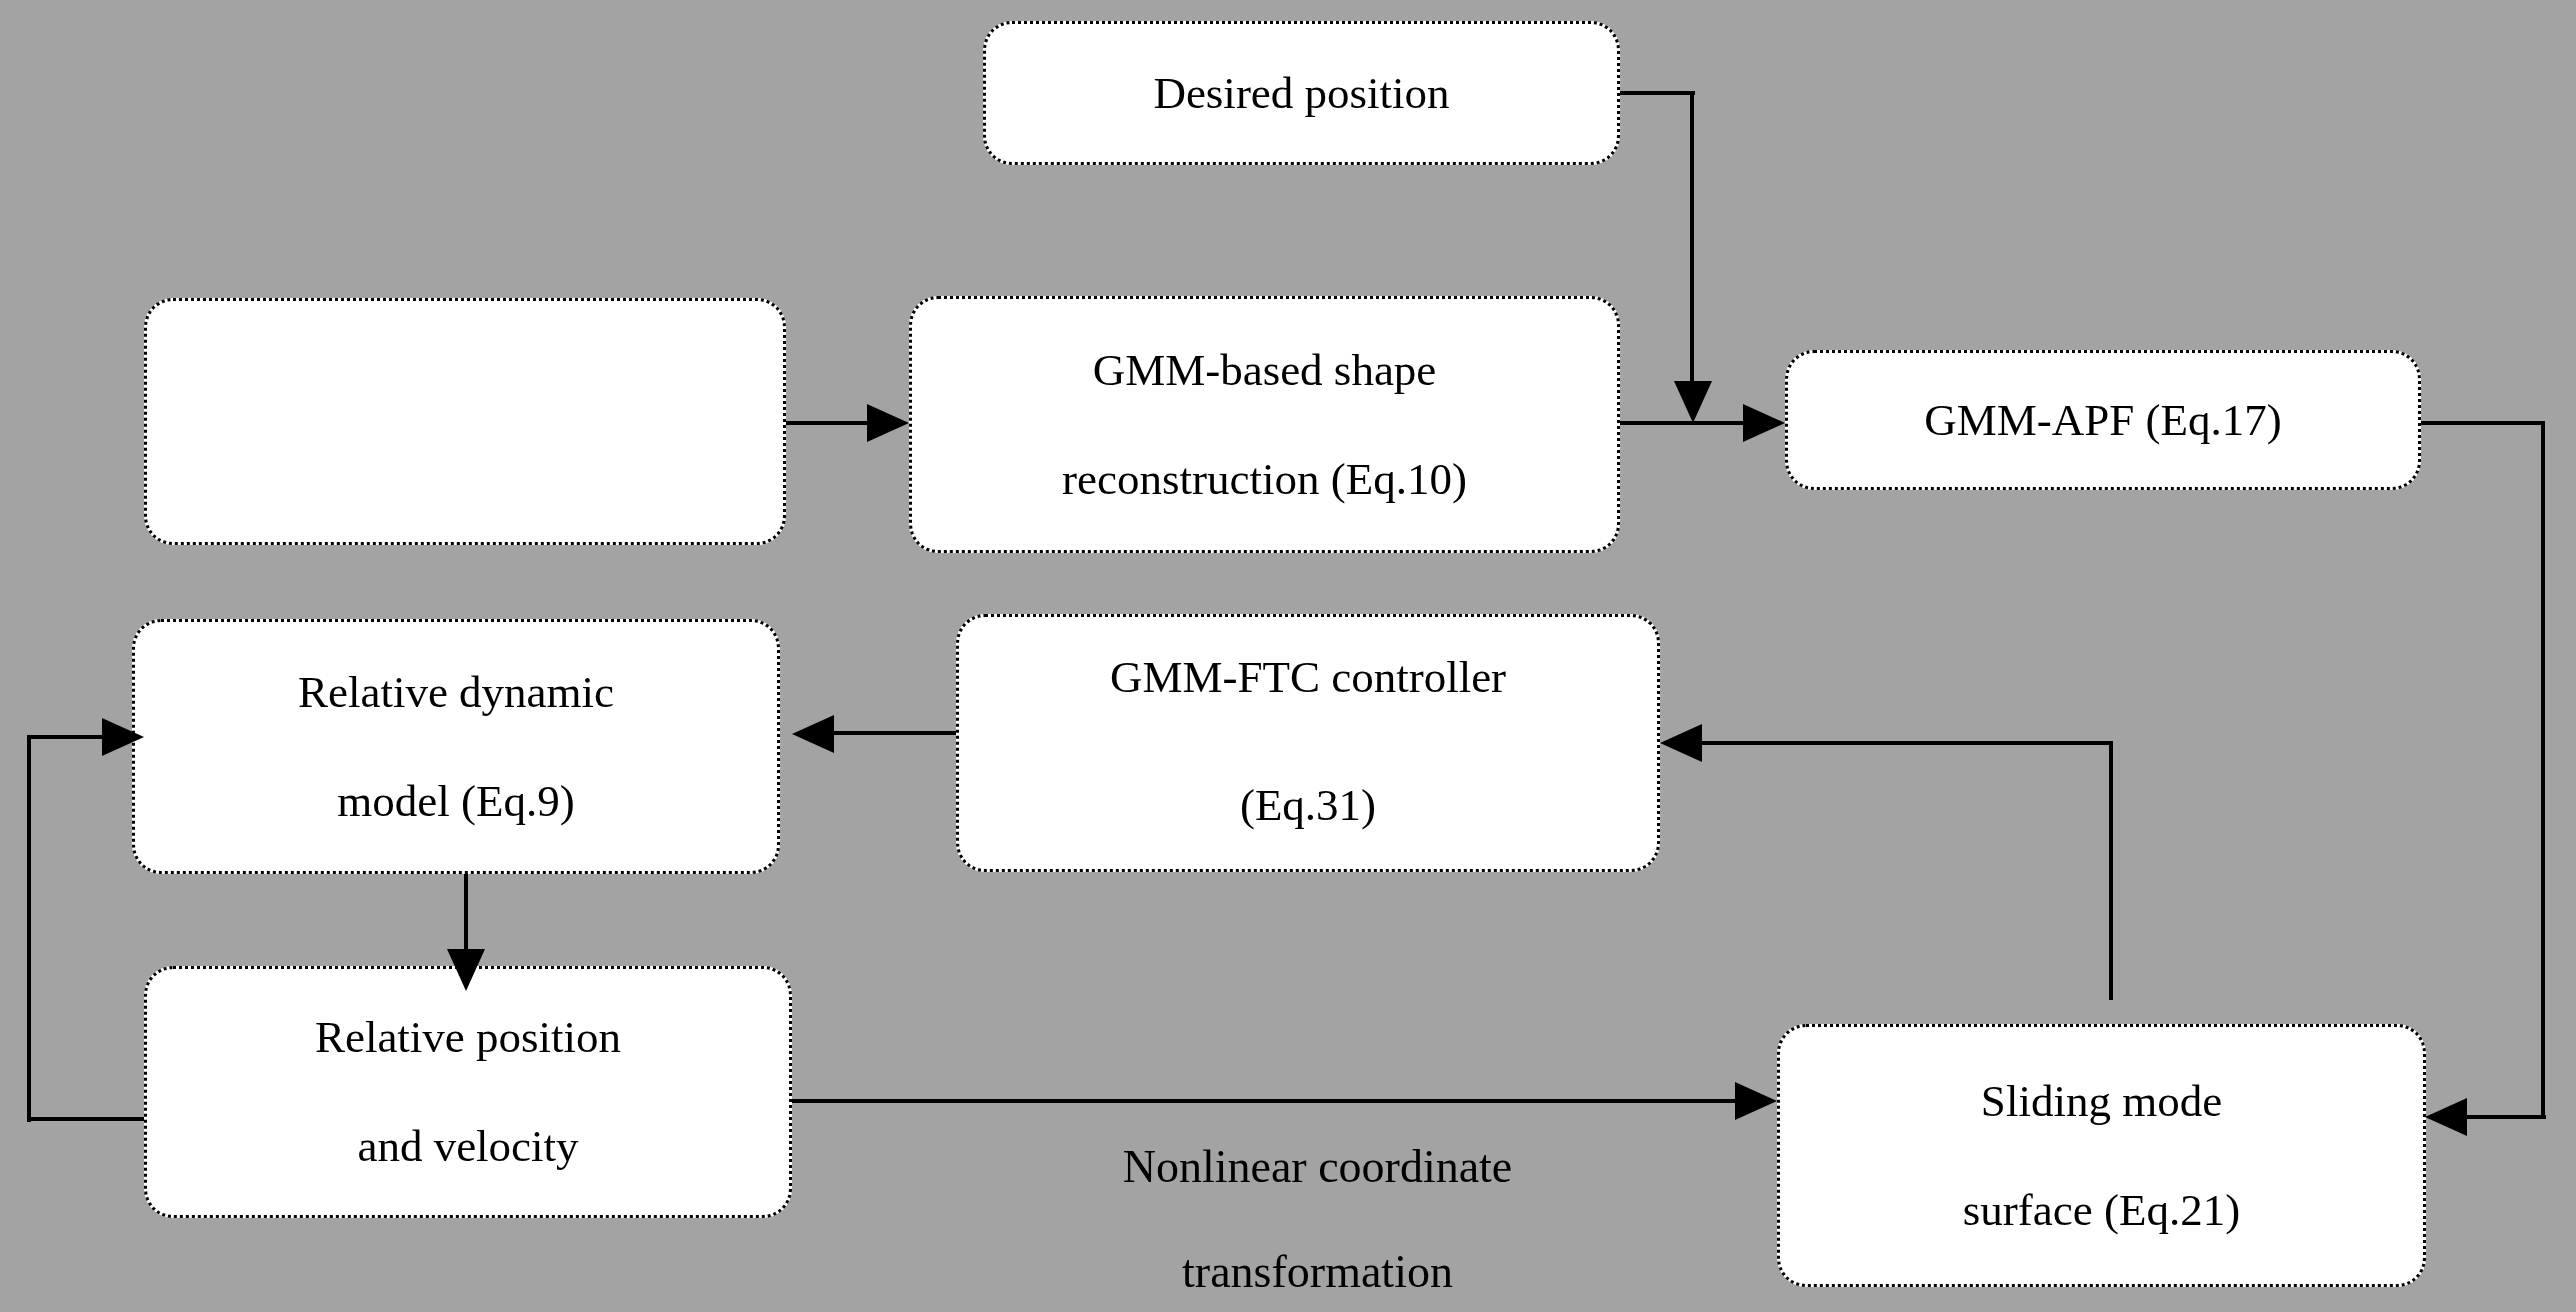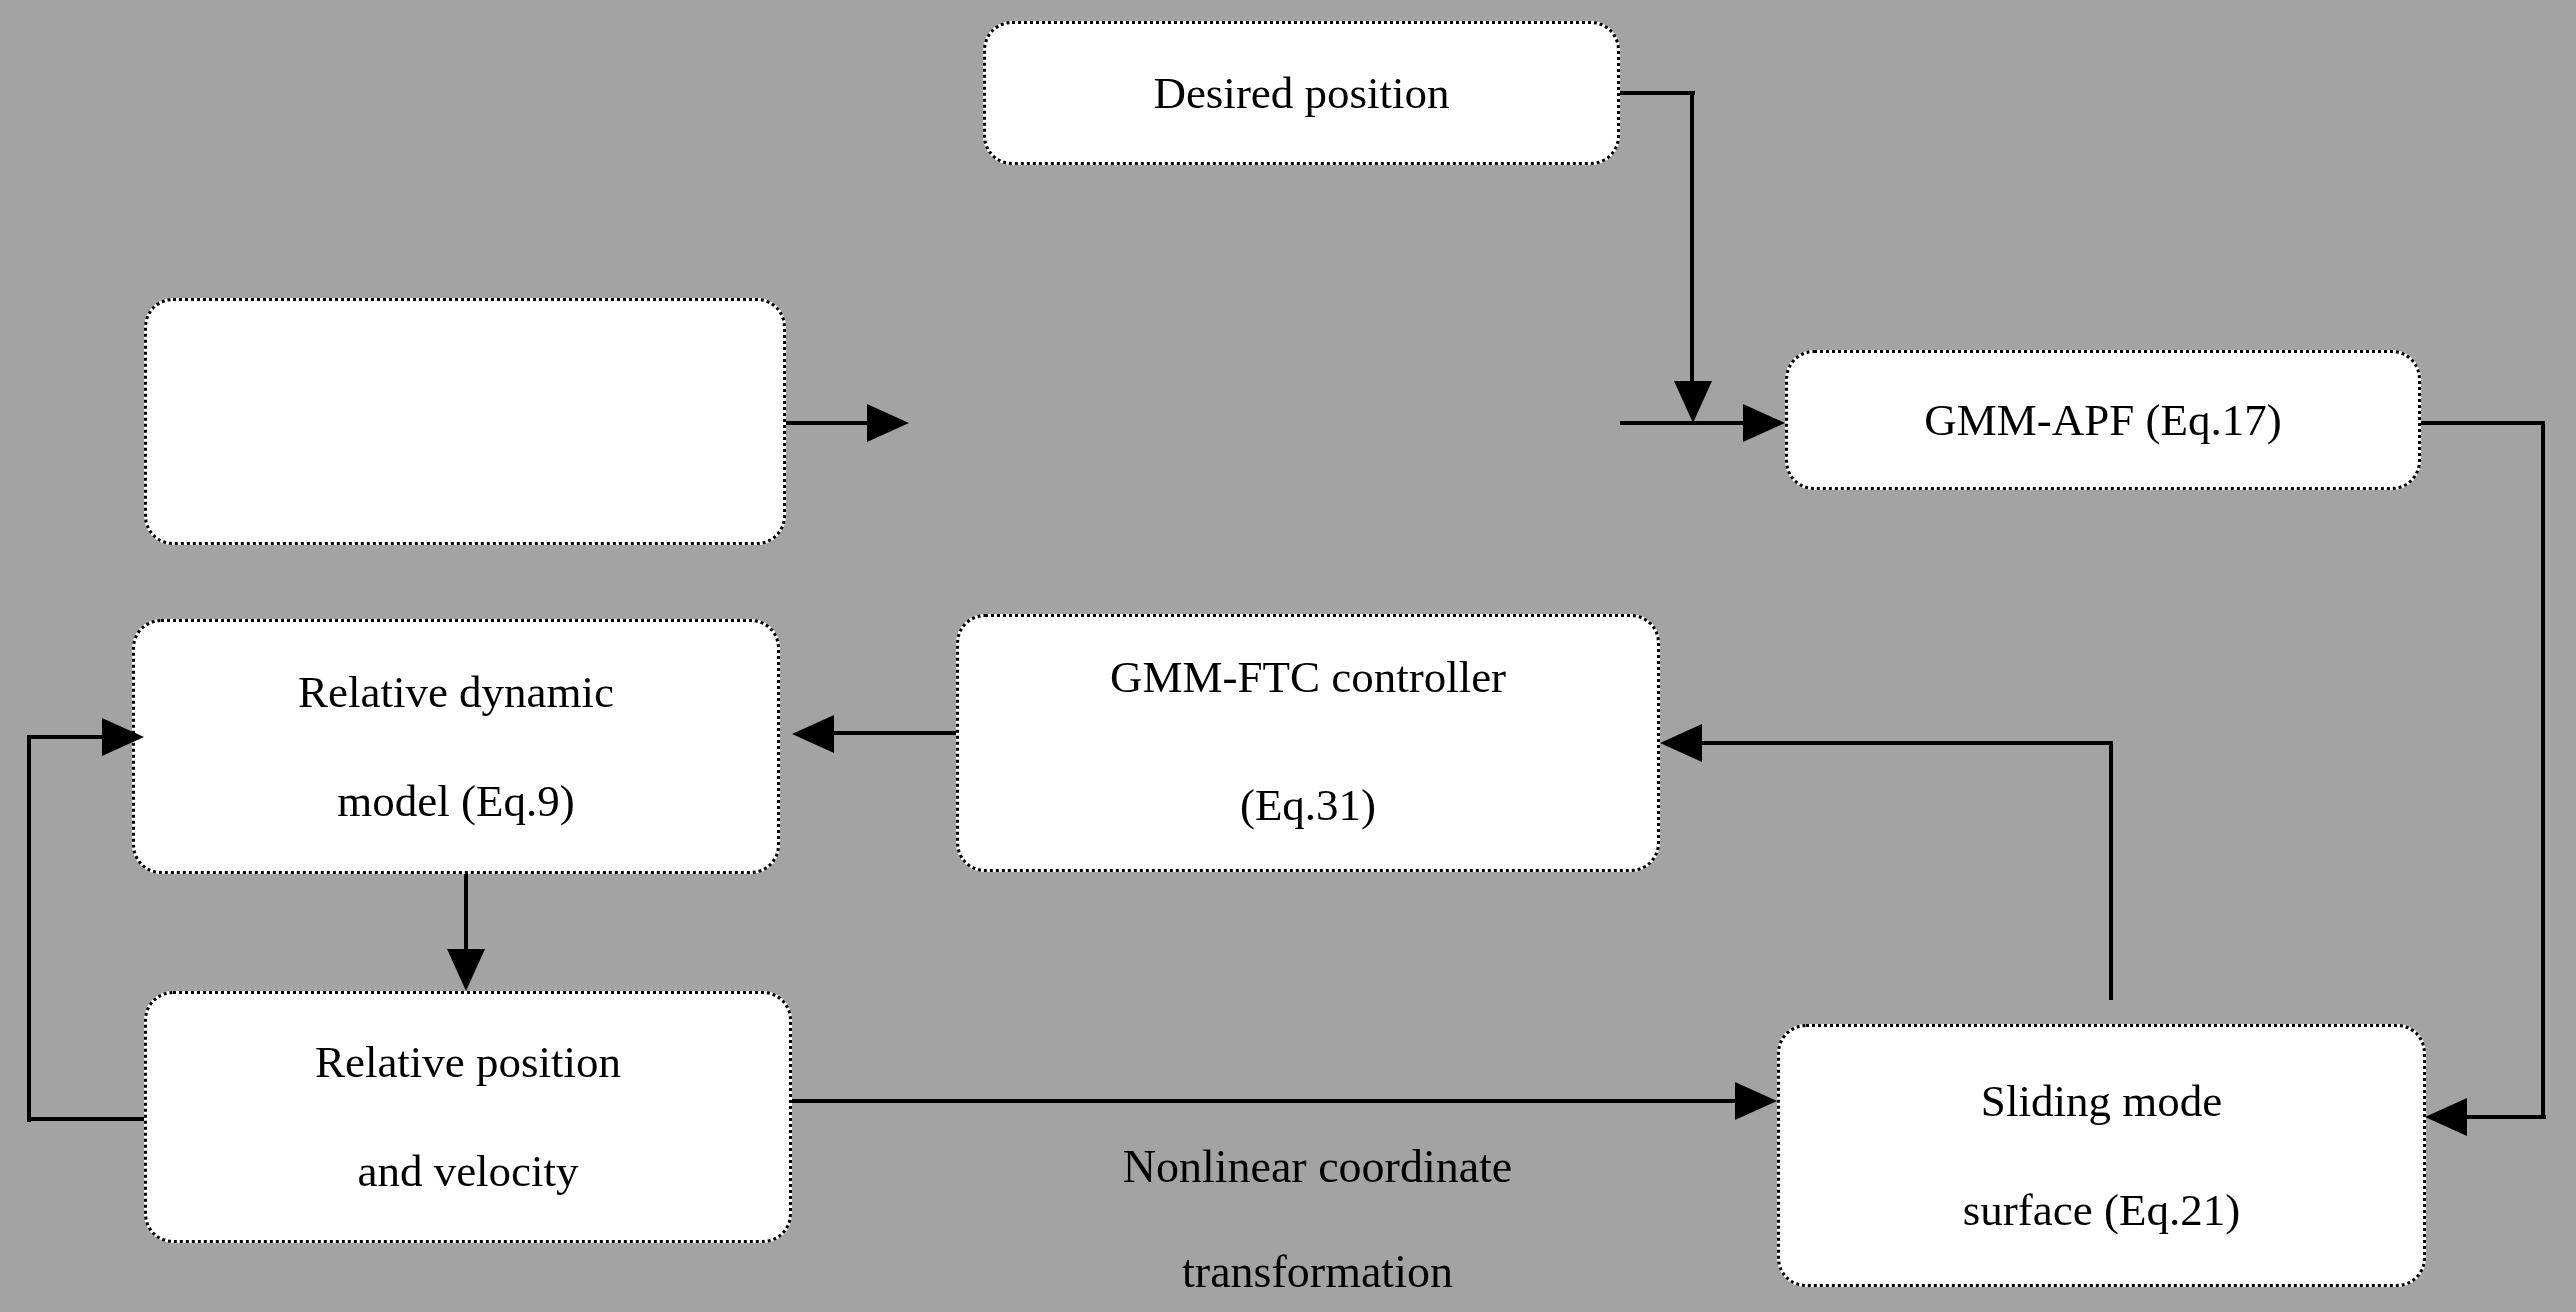--- a/index.html
+++ b/index.html
@@ -27,21 +27,21 @@
     line-height:109px;
     box-sizing:border-box;
   }
   .node span{display:block;white-space:nowrap;}
   #node-desired          {left:983px; top:21px;   width:637px;  height:144px;}
   #node-complex          {left:144px;  top:298px;  width:642px;  height:247px;}
   #node-gmm-shape        {left:909px; top:296px;  width:711px; height:257px;}
   #node-gmm-apf          {left:1785px; top:350px;  width:636px;  height:140px;text-align:right;}
   #node-rel-dyn          {left:132px;  top:619px;  width:648px;  height:255px;}
   #node-gmm-ftc          {left:956px; top:614px;  width:704px; height:258px; line-height:128px;justify-content:flex-end;}
-  #node-rel-pos          {left:144px;  top:991px; width:648px;  height:252px;}
+  #node-rel-pos          {left:144px;  top:966px; width:648px;  height:252px;}
   #node-sliding          {left:1777px; top:1024px; width:649px;  height:263px;}
   
   .line{position:absolute;background:#000000;}
   
   #ln-a        {left:786px; top:421px;  width:85px;  height:4.2px;}
   
   #ln-b        {left:1620px; top:421px;  width:128px;  height:4.2px;}
   
   #ln-c-h      {left:1620px; top:91px;  width:75px;  height:4.2px;}
   #ln-c-v      {left:1690px; top:91px;  width:4.2px;    height:294px;}
@@ -90,20 +90,24 @@
 
 <div id="figure">
 
   <div class="node" id="node-desired">
     <span>Desired position</span>
   </div>
 
   <div class="node" id="node-complex">
   </div>
 
+  <div class="node" id="node-gmm-shape">
+    <span>GMM-based shape</span>
+    <span>reconstruction (Eq.10)</span>
+  </div>
 
   <div class="node" id="node-gmm-apf">
     <span>GMM-APF (Eq.17)</span>
   </div>
 
   <div class="node" id="node-rel-dyn">
     <span>Relative dynamic</span>
     <span>model (Eq.9)</span>
   </div>
 

